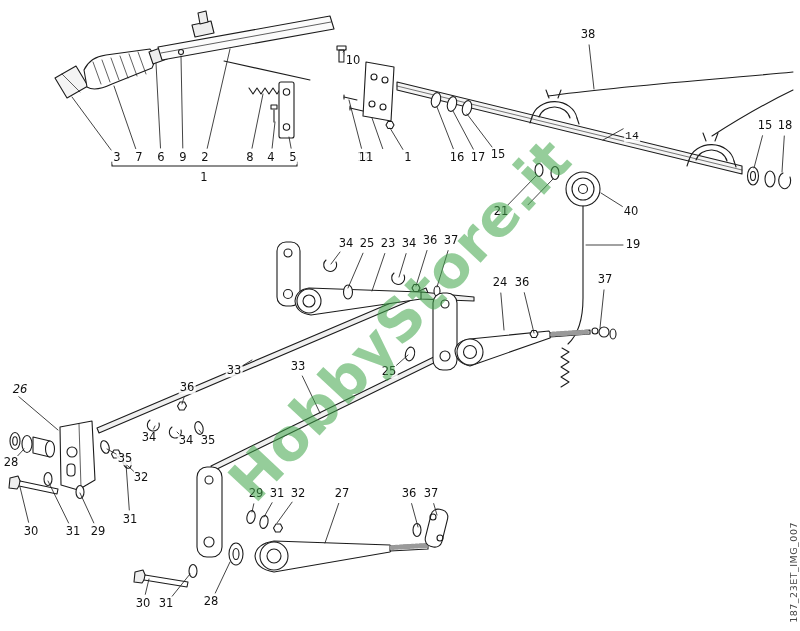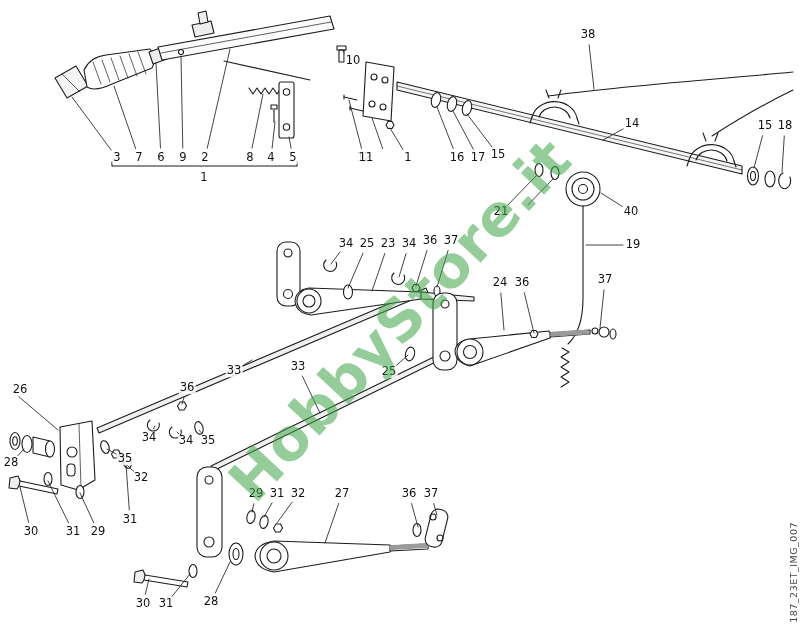--- a/index.html
+++ b/index.html
@@ -260,38 +260,38 @@
       <span class="callout" style="left: 271px; top: 158px;">4</span>
       <span class="callout" style="left: 293px; top: 158px;">5</span>
       <span class="callout" style="left: 204px; top: 178px;">1</span>
       <span class="callout" style="left: 353px; top: 42px; margin-top: 19px;">10</span>
       <span class="callout" style="left: 364px; top: 158px;">12</span>
       <span class="callout" style="left: 366px; top: 158px;">11</span>
       <span class="callout" style="left: 408px; top: 158px;">1</span>
       <span class="callout" style="left: 457px; top: 158px;">16</span>
       <span class="callout" style="left: 478px; top: 158px;">17</span>
       <span class="callout" style="left: 498px; top: 155px;">15</span>
-      <span class="callout" style="left: 632px; top: 124px;">14</span>
+      <span class="callout" style="left: 632px; top: 136px; font-family: Liberation Mono, monospace;">14</span>
       <span class="callout" style="left: 765px; top: 126px;">15</span>
       <span class="callout" style="left: 785px; top: 126px;">18</span>
       <span class="callout" style="left: 588px; top: 35px;">38</span>
       <span class="callout" style="left: 501px; top: 212px;">30</span>
       <span class="callout" style="left: 501px; top: 212px;">21</span>
       <span class="callout" style="left: 631px; top: 212px;">40</span>
       <span class="callout" style="left: 633px; top: 245px;">19</span>
       <span class="callout" style="left: 346px; top: 244px;">34</span>
       <span class="callout" style="left: 367px; top: 244px;">25</span>
       <span class="callout" style="left: 388px; top: 244px;">23</span>
       <span class="callout" style="left: 409px; top: 244px;">34</span>
       <span class="callout" style="left: 430px; top: 241px;">36</span>
       <span class="callout" style="left: 451px; top: 241px;">37</span>
       <span class="callout" style="left: 500px; top: 283px;">24</span>
       <span class="callout" style="left: 522px; top: 283px;">36</span>
       <span class="callout" style="left: 605px; top: 280px;">37</span>
-      <span class="callout" style="left: 20px; top: 390px;">26</span>
+      <span class="callout" style="left: 20px; top: 390px; font-style: italic;">26</span>
       <span class="callout" style="left: 234px; top: 371px;">33</span>
       <span class="callout" style="left: 298px; top: 367px;">33</span>
       <span class="callout" style="left: 187px; top: 388px;">36</span>
       <span class="callout" style="left: 389px; top: 372px;">25</span>
       <span class="callout" style="left: 149px; top: 438px;">34</span>
       <span class="callout" style="left: 186px; top: 441px;">34</span>
       <span class="callout" style="left: 208px; top: 441px;">35</span>
       <span class="callout" style="left: 11px; top: 463px;">28</span>
       <span class="callout" style="left: 125px; top: 459px;">35</span>
       <span class="callout" style="left: 141px; top: 478px;">32</span>

